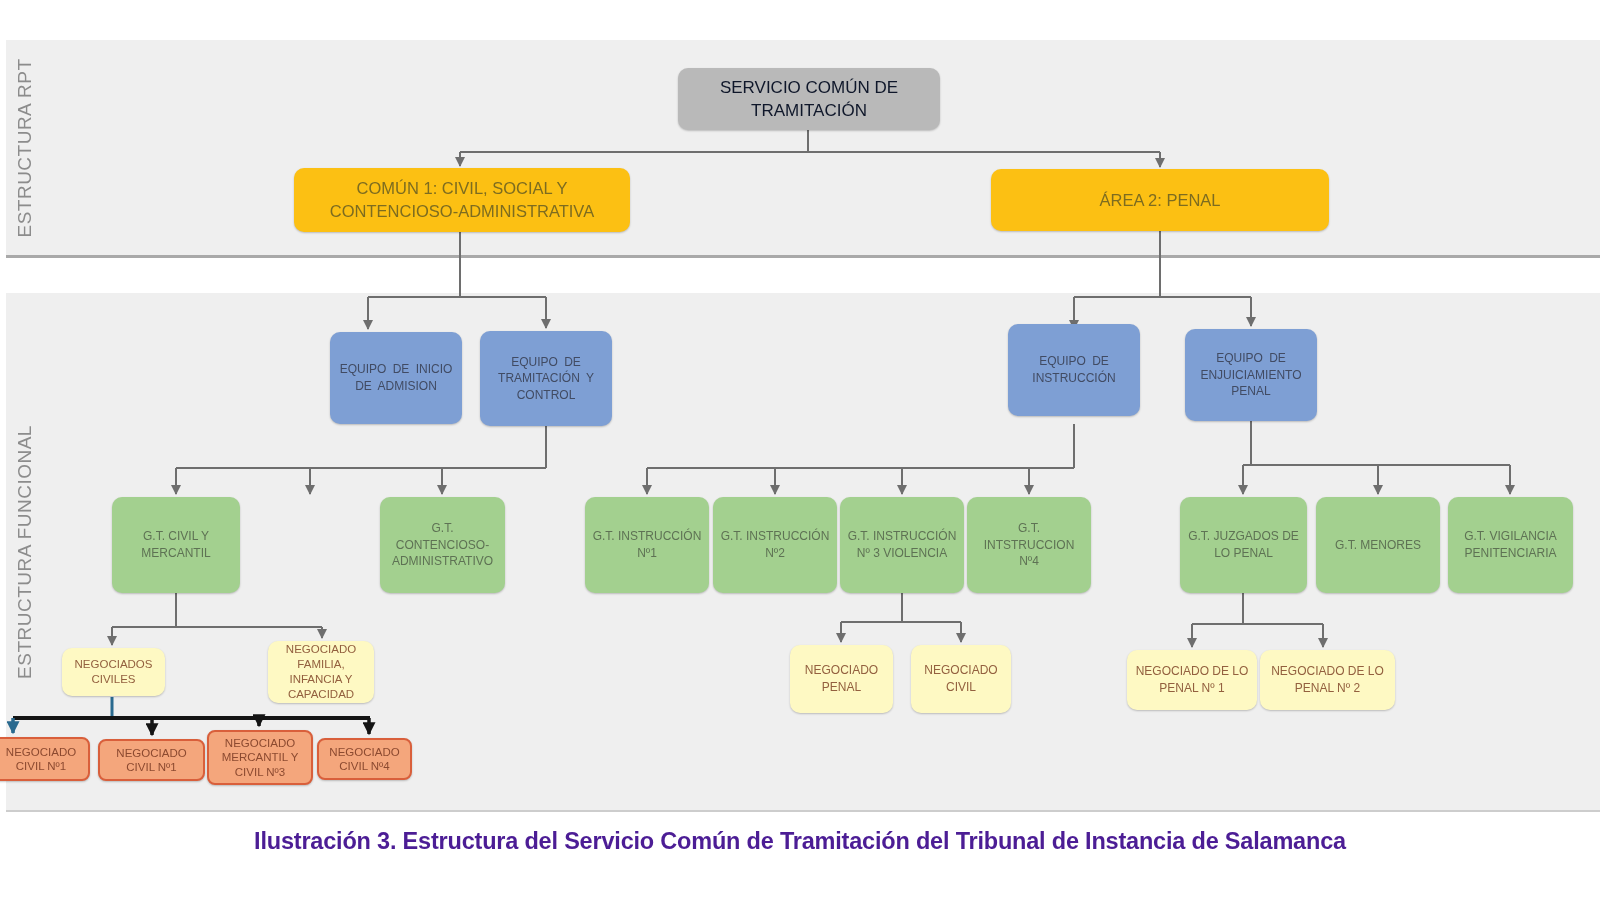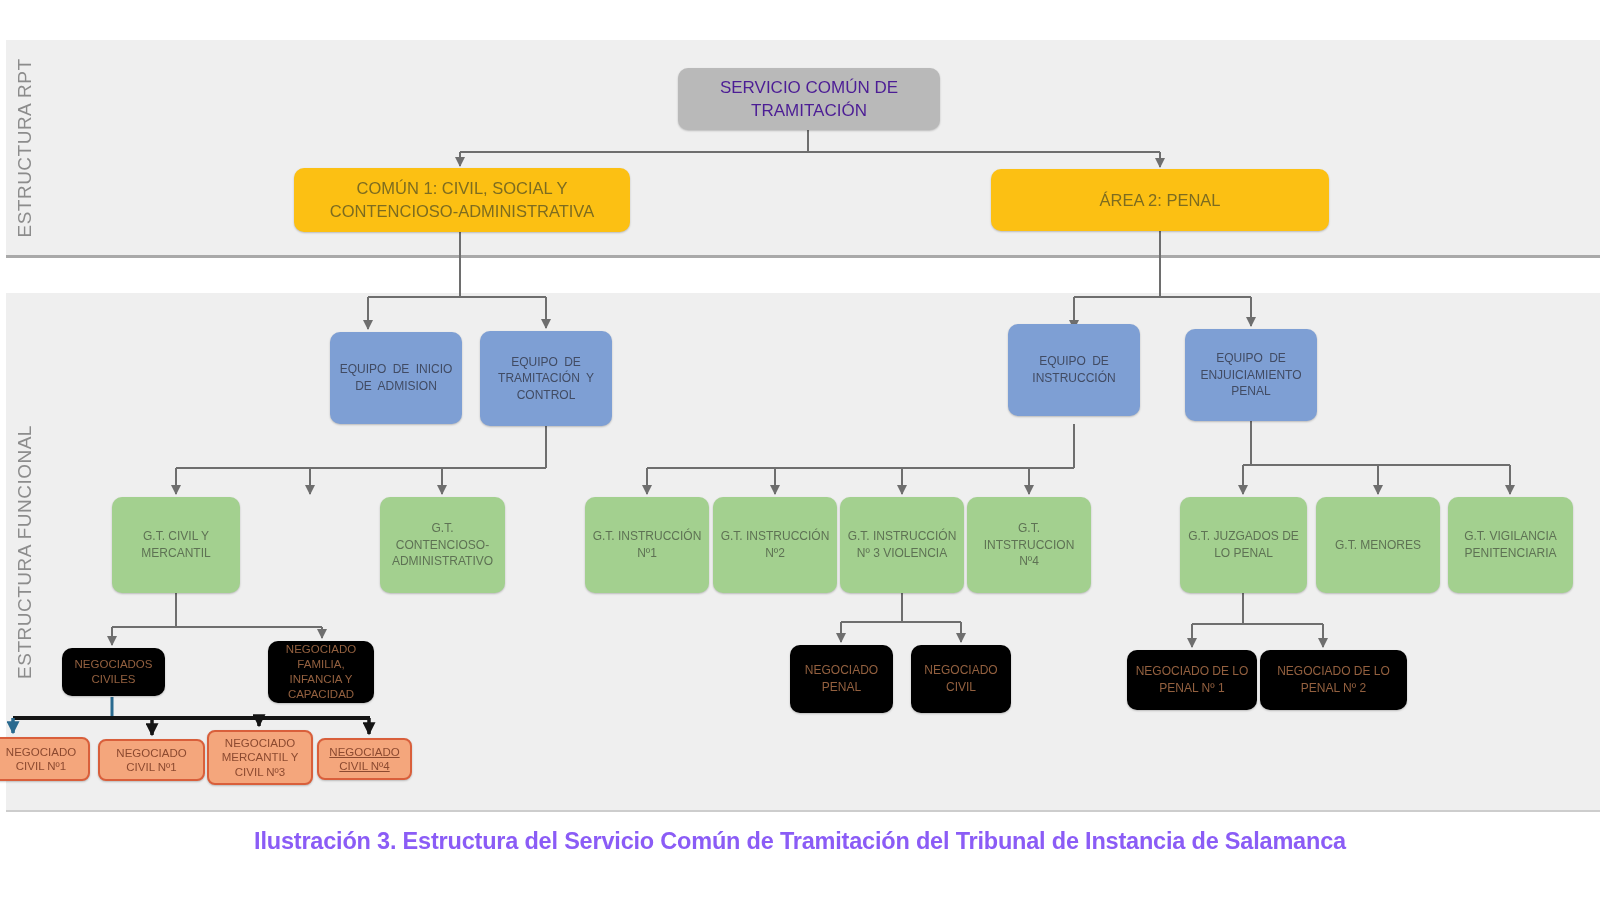--- a/index.html
+++ b/index.html
@@ -13,30 +13,30 @@
   .band-label{
     position:absolute;left:8px;top:50%;transform:translate(-0%,-50%) rotate(180deg);
     writing-mode:vertical-rl;color:#8c8c8c;font-size:19px;letter-spacing:.5px;white-space:nowrap;
   }
   .wires{position:absolute;left:0;top:0;width:1600px;height:900px;}
   .bx{
     position:absolute;box-sizing:border-box;border-radius:10px;
     display:flex;align-items:center;justify-content:center;text-align:center;
     padding:4px 6px;line-height:1.38;box-shadow:0 1px 2px rgba(0,0,0,.22);
   }
-  .gray{background:#b9b9b9;color:#4c1d95;font-size:17px;}
+  .gray{background:#b9b9b9;color:#0f172a;font-size:17px;}
   .yellow{background:#fcc013;color:#7d6c20;font-size:16.5px;}
   .blue{background:#7e9fd4;color:#414b63;font-size:12px;word-spacing:3px;}
   .green{background:#a3d08f;color:#5e7254;font-size:12px;}
-  .orange{background:#000000;color:#93603f;font-size:12px;}
+  .orange{background:#fef9c3;color:#93603f;font-size:12px;}
   .red{background:#f4a67c;border:2px solid #d95f3b;color:#8c4a30;font-size:11.5px;line-height:1.25;border-radius:8px;}
   .small{font-size:11.5px;line-height:1.3;}
   .caption{
     position:absolute;left:0;top:828px;width:100%;text-align:center;
-    color:#8b5cf6;font-weight:bold;font-size:23.5px;letter-spacing:-0.2px;
+    color:#4c1d95;font-weight:bold;font-size:23.5px;letter-spacing:-0.2px;
   }
 </style>
 </head>
 <body>
 
 <div class="stage">
 
   <div class="band band-rpt">
     <div class="band-label">ESTRUCTURA RPT</div>
   </div>
@@ -118,21 +118,21 @@
   <div class="bx green" style="left:967px;top:497px;width:124px;height:96px;">G.T. INTSTRUCCION Nº4</div>
   <div class="bx green" style="left:1316px;top:497px;width:124px;height:96px;">G.T. MENORES</div>
   <div class="bx green" style="left:1180px;top:497px;width:127px;height:96px;">G.T. JUZGADOS DE LO PENAL</div>
   <div class="bx green" style="left:1448px;top:497px;width:125px;height:96px;">G.T. VIGILANCIA PENITENCIARIA</div>
 
   <div class="bx orange small" style="left:62px;top:648px;width:103px;height:48px;">NEGOCIADOS CIVILES</div>
   <div class="bx orange small" style="left:268px;top:641px;width:106px;height:62px;padding:2px 4px;">NEGOCIADO FAMILIA, INFANCIA Y CAPACIDAD</div>
   <div class="bx orange" style="left:790px;top:645px;width:103px;height:68px;">NEGOCIADO PENAL</div>
   <div class="bx orange" style="left:911px;top:645px;width:100px;height:68px;">NEGOCIADO CIVIL</div>
   <div class="bx orange" style="left:1127px;top:650px;width:130px;height:60px;">NEGOCIADO DE LO PENAL Nº 1</div>
-  <div class="bx orange" style="left:1260px;top:650px;width:147px;height:60px;">NEGOCIADO DE LO PENAL Nº 2</div>
+  <div class="bx orange" style="left:1260px;top:650px;width:135px;height:60px;">NEGOCIADO DE LO PENAL Nº 2</div>
 
   <div class="bx red" style="left:-8px;top:737px;width:98px;height:44px;">NEGOCIADO CIVIL Nº1</div>
   <div class="bx red" style="left:98px;top:739px;width:107px;height:42px;">NEGOCIADO CIVIL Nº1</div>
   <div class="bx red" style="left:207px;top:730px;width:106px;height:55px;">NEGOCIADO MERCANTIL Y CIVIL Nº3</div>
-  <div class="bx red" style="left:317px;top:738px;width:95px;height:42px;text-decoration:underline;">NEGOCIADO CIVIL Nº4</div>
+  <div class="bx red" style="left:317px;top:738px;width:95px;height:42px;">NEGOCIADO CIVIL Nº4</div>
 
   <div class="caption">Ilustración 3. Estructura del Servicio Común de Tramitación del Tribunal de Instancia de Salamanca</div>
 </div>
 
 </body></html>

